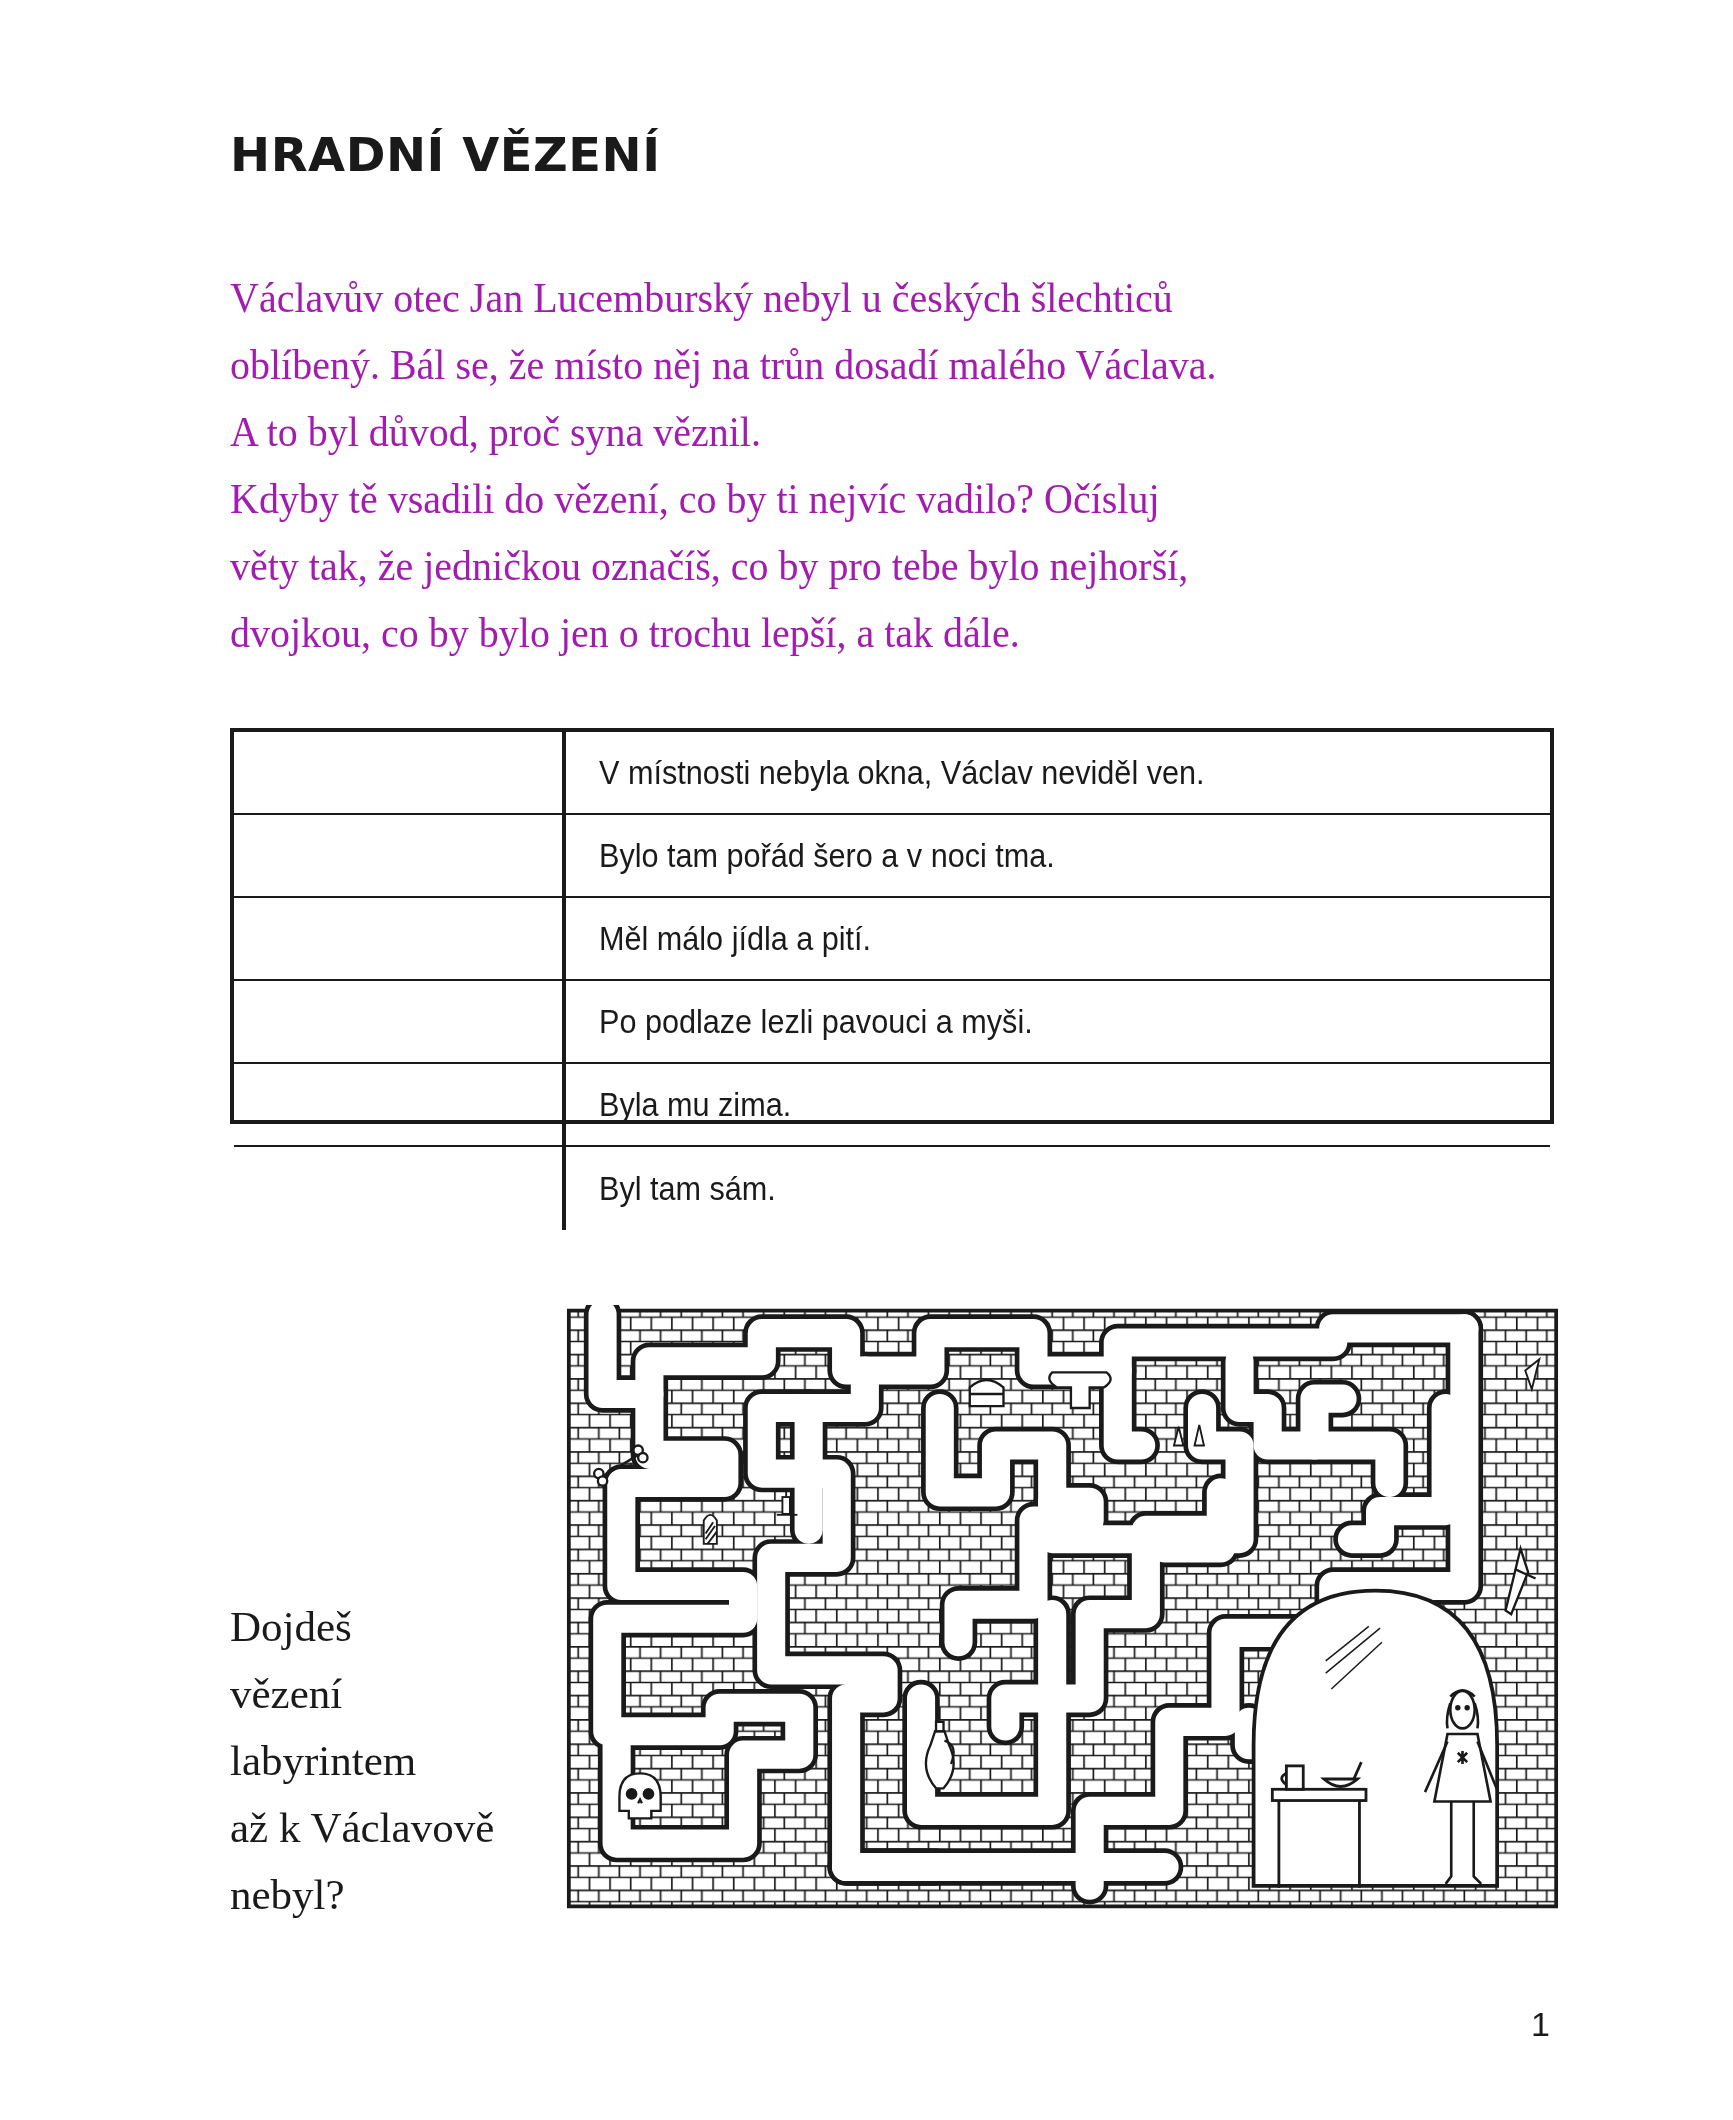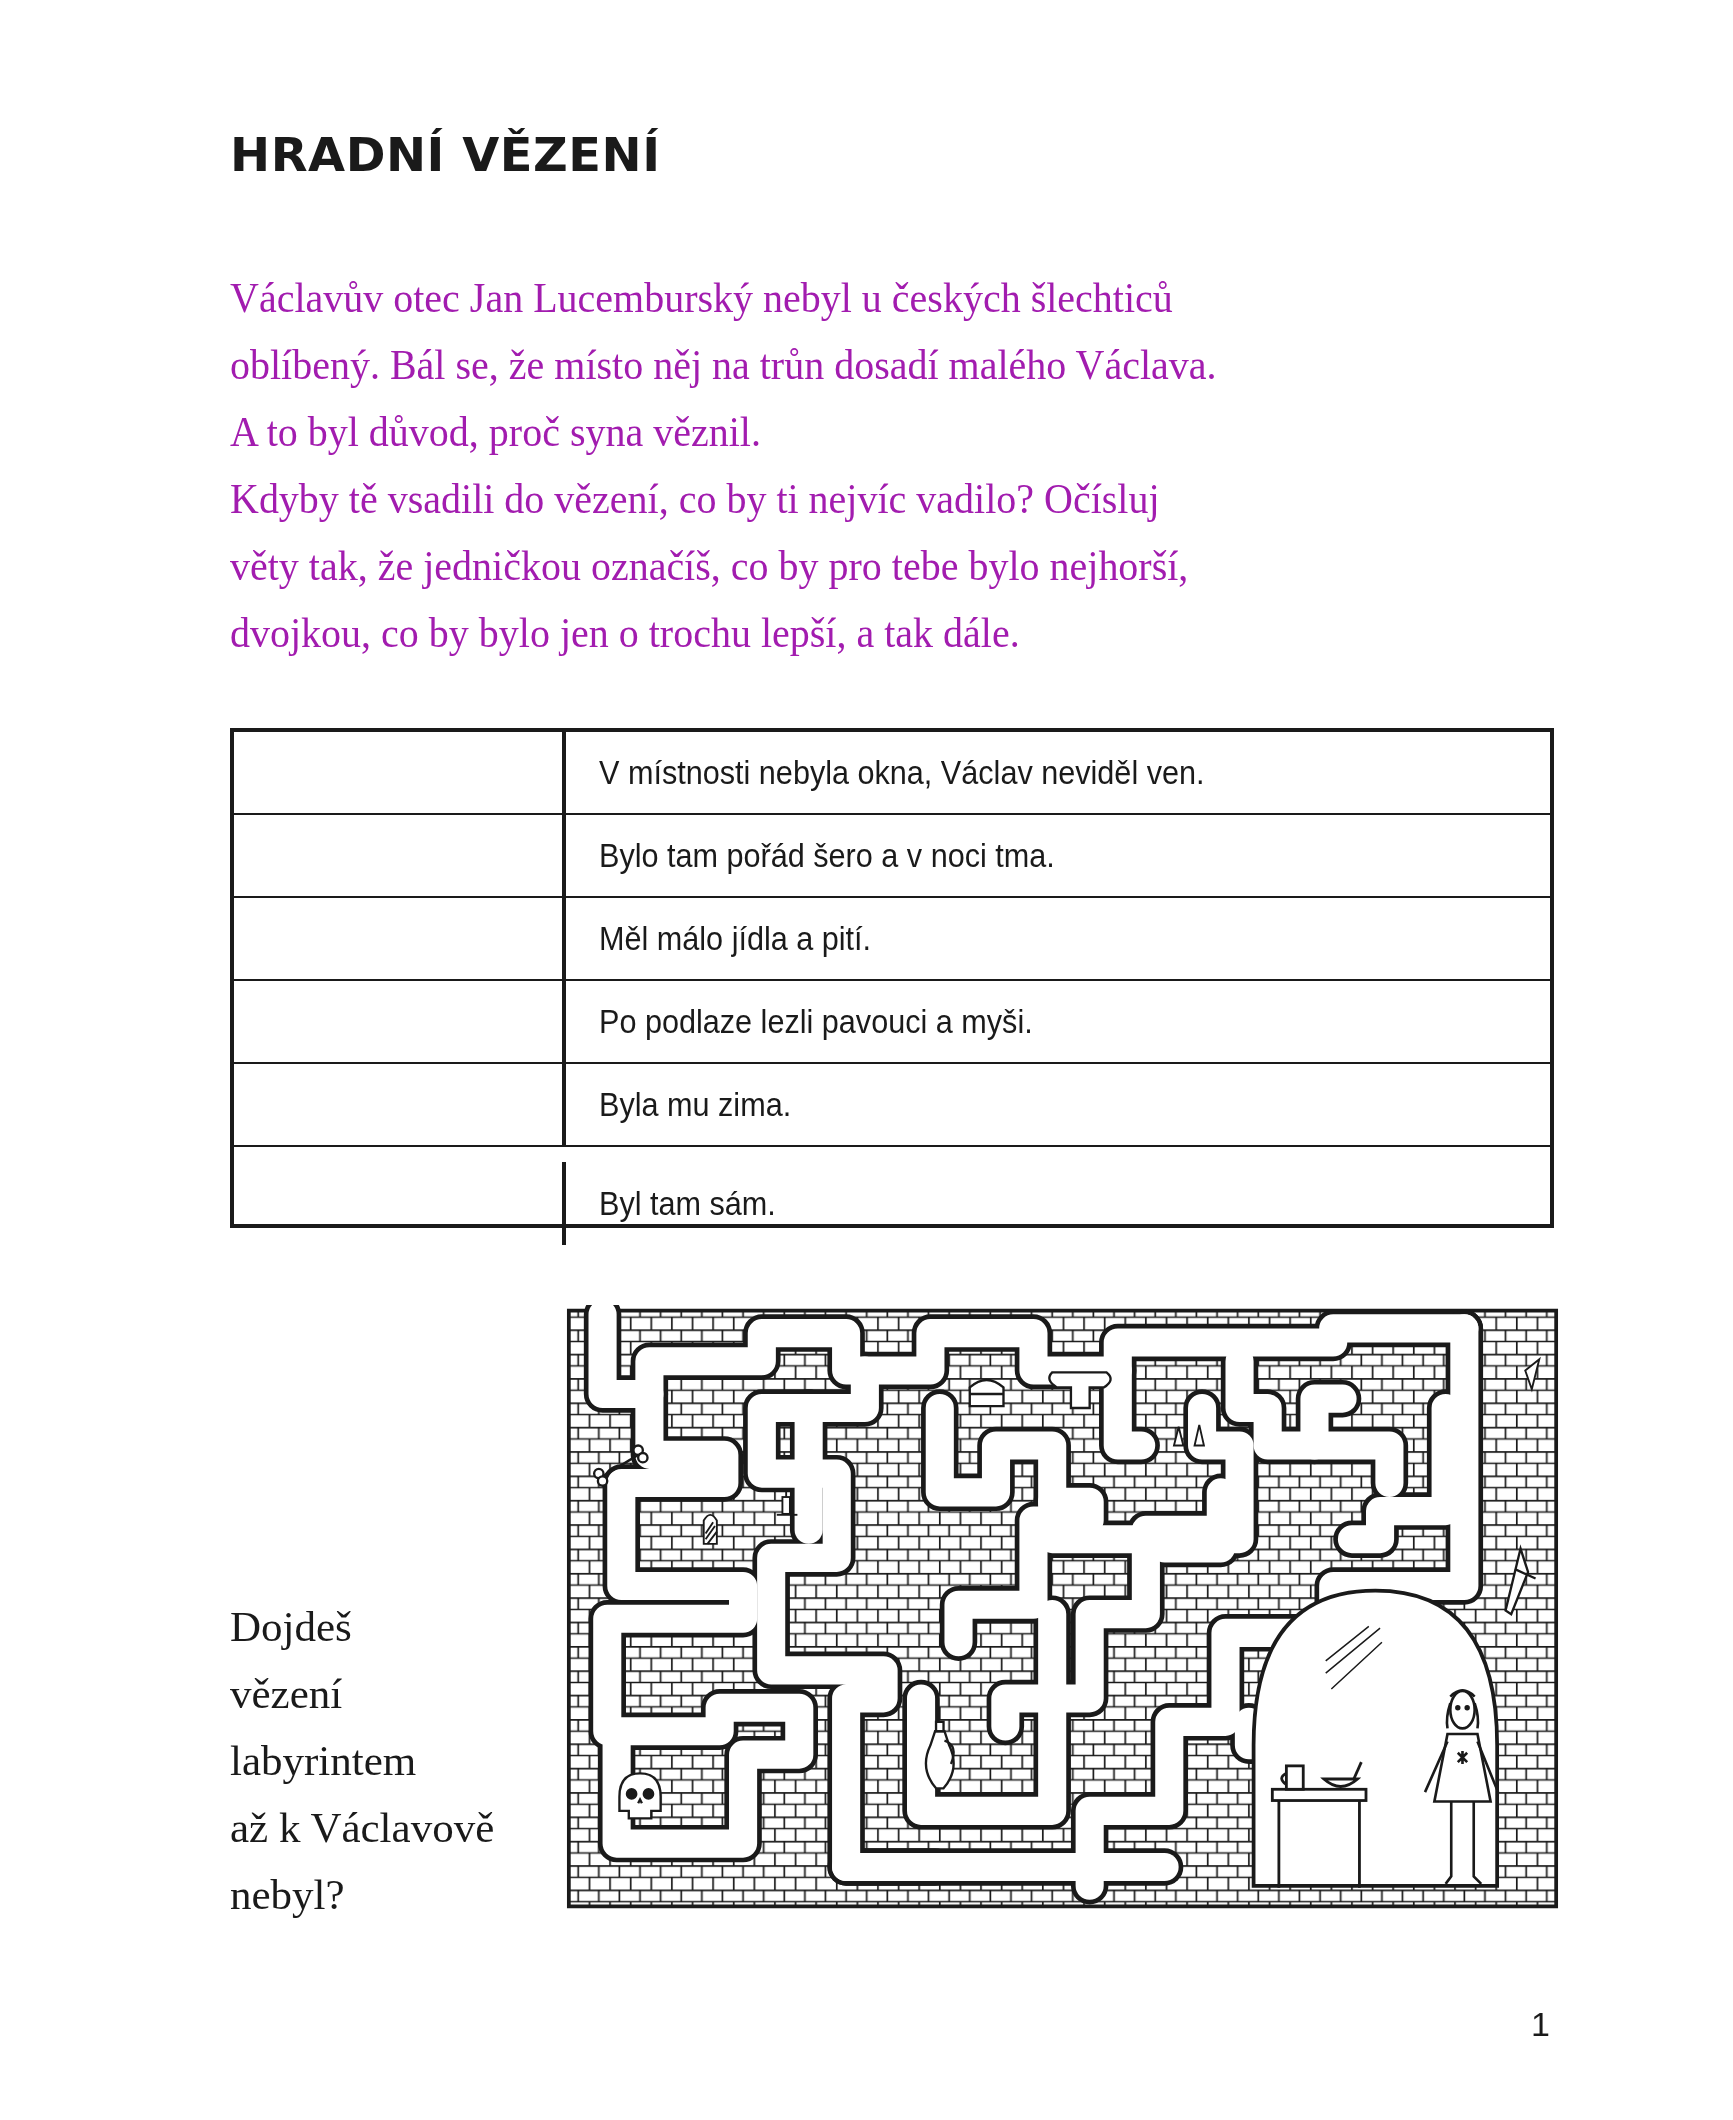--- a/index.html
+++ b/index.html
@@ -14,25 +14,25 @@
   }
 
   .intro {
     position: absolute; left: 230px; top: 264px; width: 1349px;
     font-family: "Liberation Serif", serif; font-size: 43px; line-height: 67px;
     color: #a21caf;
   }
   .intro .line { display: block; white-space: nowrap; transform: scaleX(0.93); transform-origin: left center; }
 
   .rank-table {
-    position: absolute; left: 230px; top: 728px; width: 1324px; height: 500px;
+    position: absolute; left: 230px; top: 728px; width: 1324px; height: 396px;
     border: 4.7px solid #1a1a1a; box-sizing: border-box; border-collapse: collapse;
   }
   .rank-row { display: flex; height: 83px; box-sizing: border-box; border-bottom: 2.8px solid #1a1a1a; }
-  .rank-row:last-child { border-bottom: none; margin-top: 15px; }
+  .rank-row:last-child { border-bottom: none; }
   .rank-cell-num { width: 332px; border-right: 4.7px solid #1a1a1a; box-sizing: border-box; }
   .rank-cell-text {
     flex: 1; display: flex; align-items: center; padding-left: 33px;
     font-family: "Liberation Sans", sans-serif; font-size: 34px; color: #1a1a1a;
   }
   .rank-cell-text span { display: inline-block; transform: scaleX(0.9); transform-origin: left center; }
 
   .maze-caption {
     position: absolute; left: 230px; top: 1593px;
     font-family: "Liberation Serif", serif; font-size: 43px; line-height: 67px; color: #1a1a1a;

